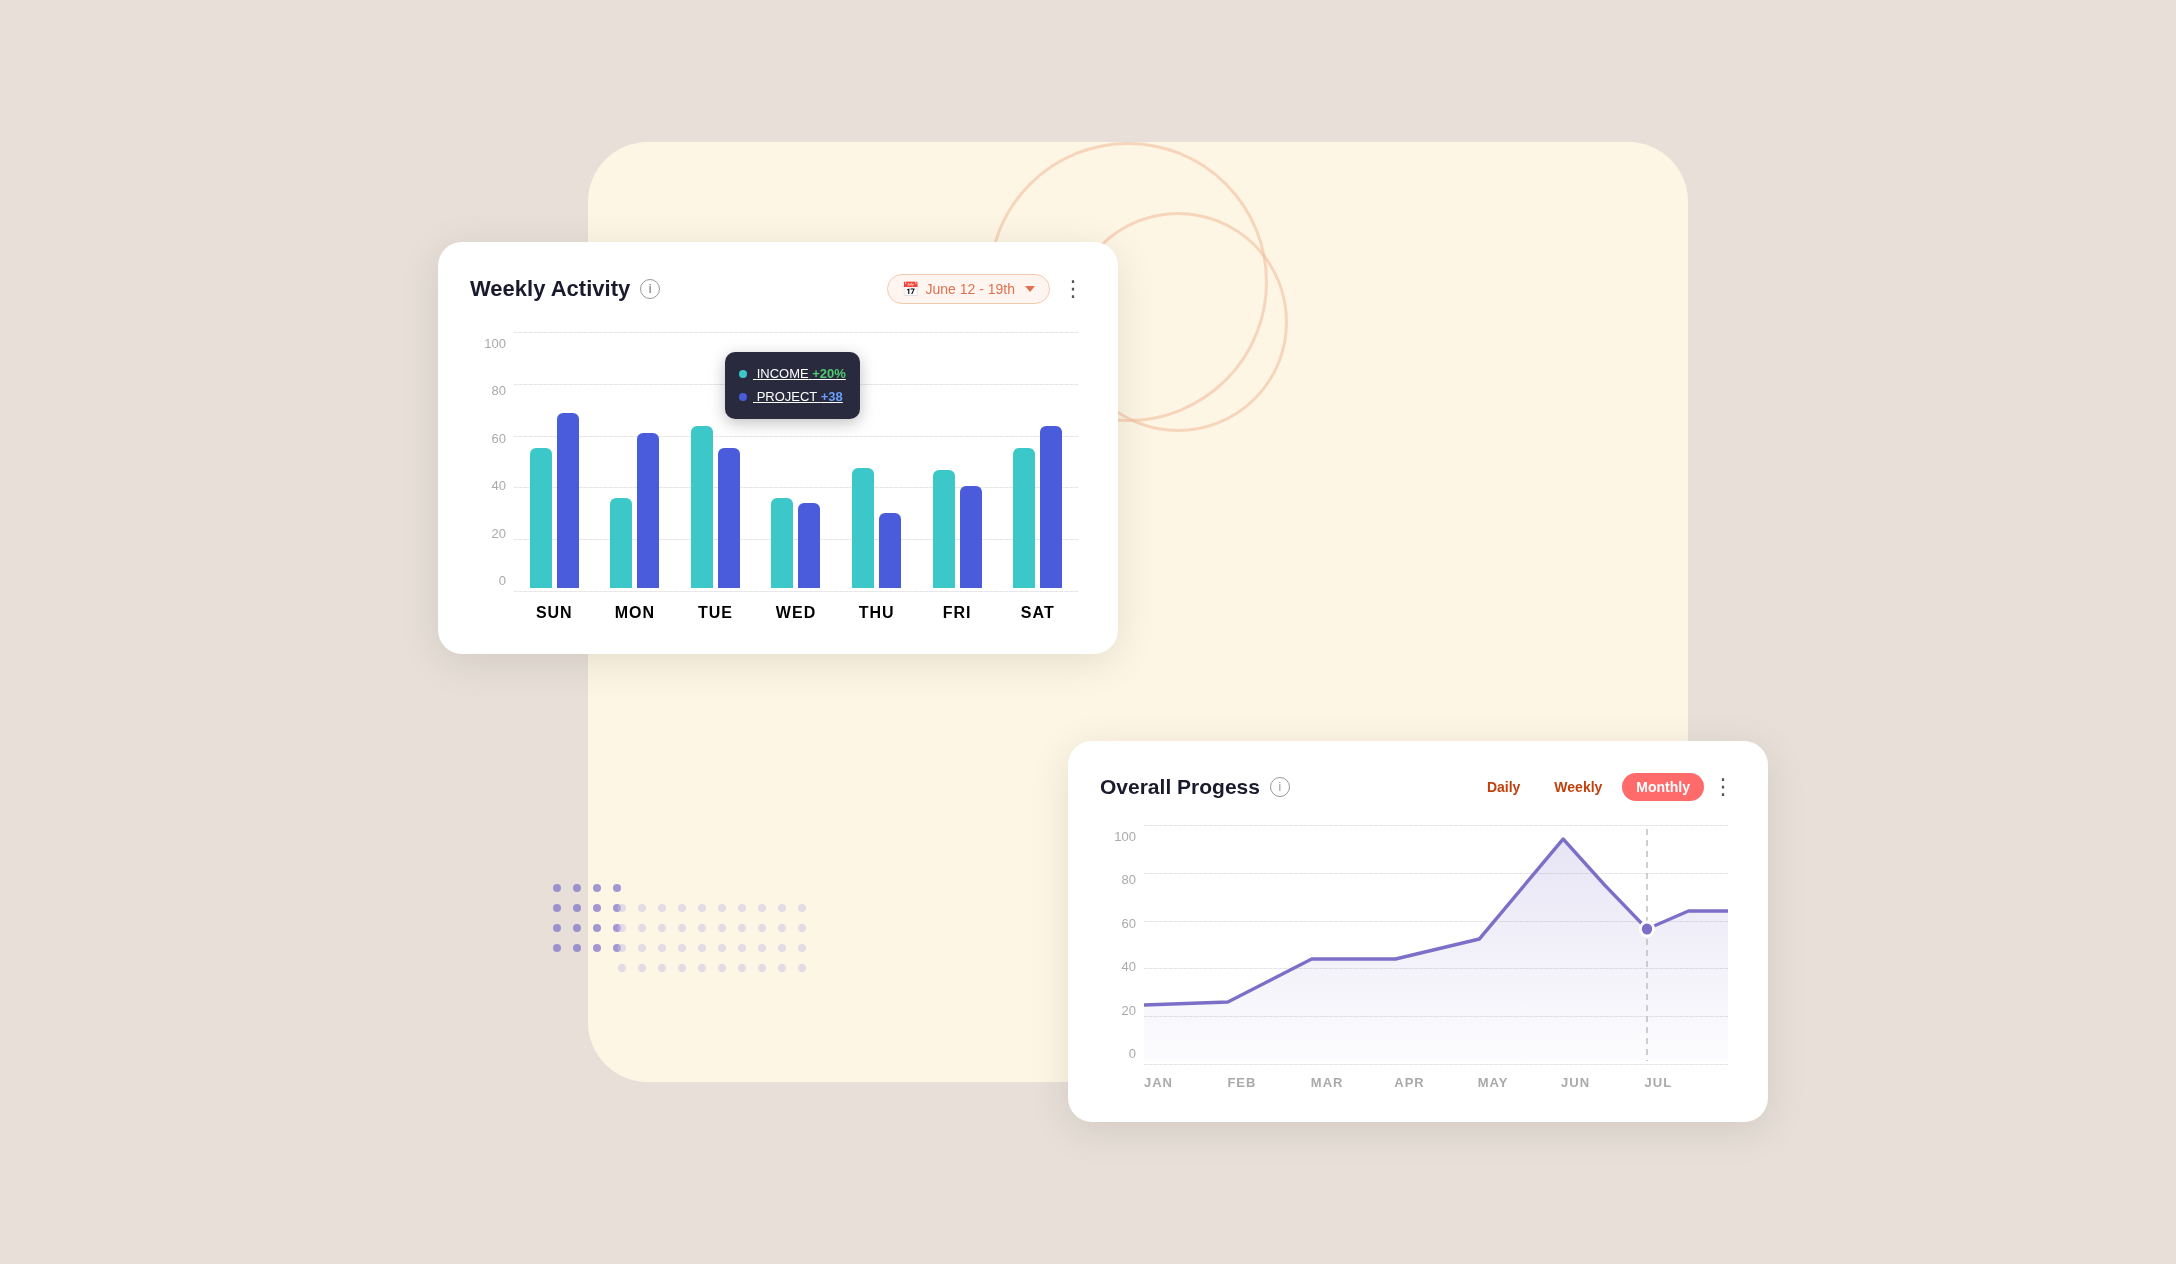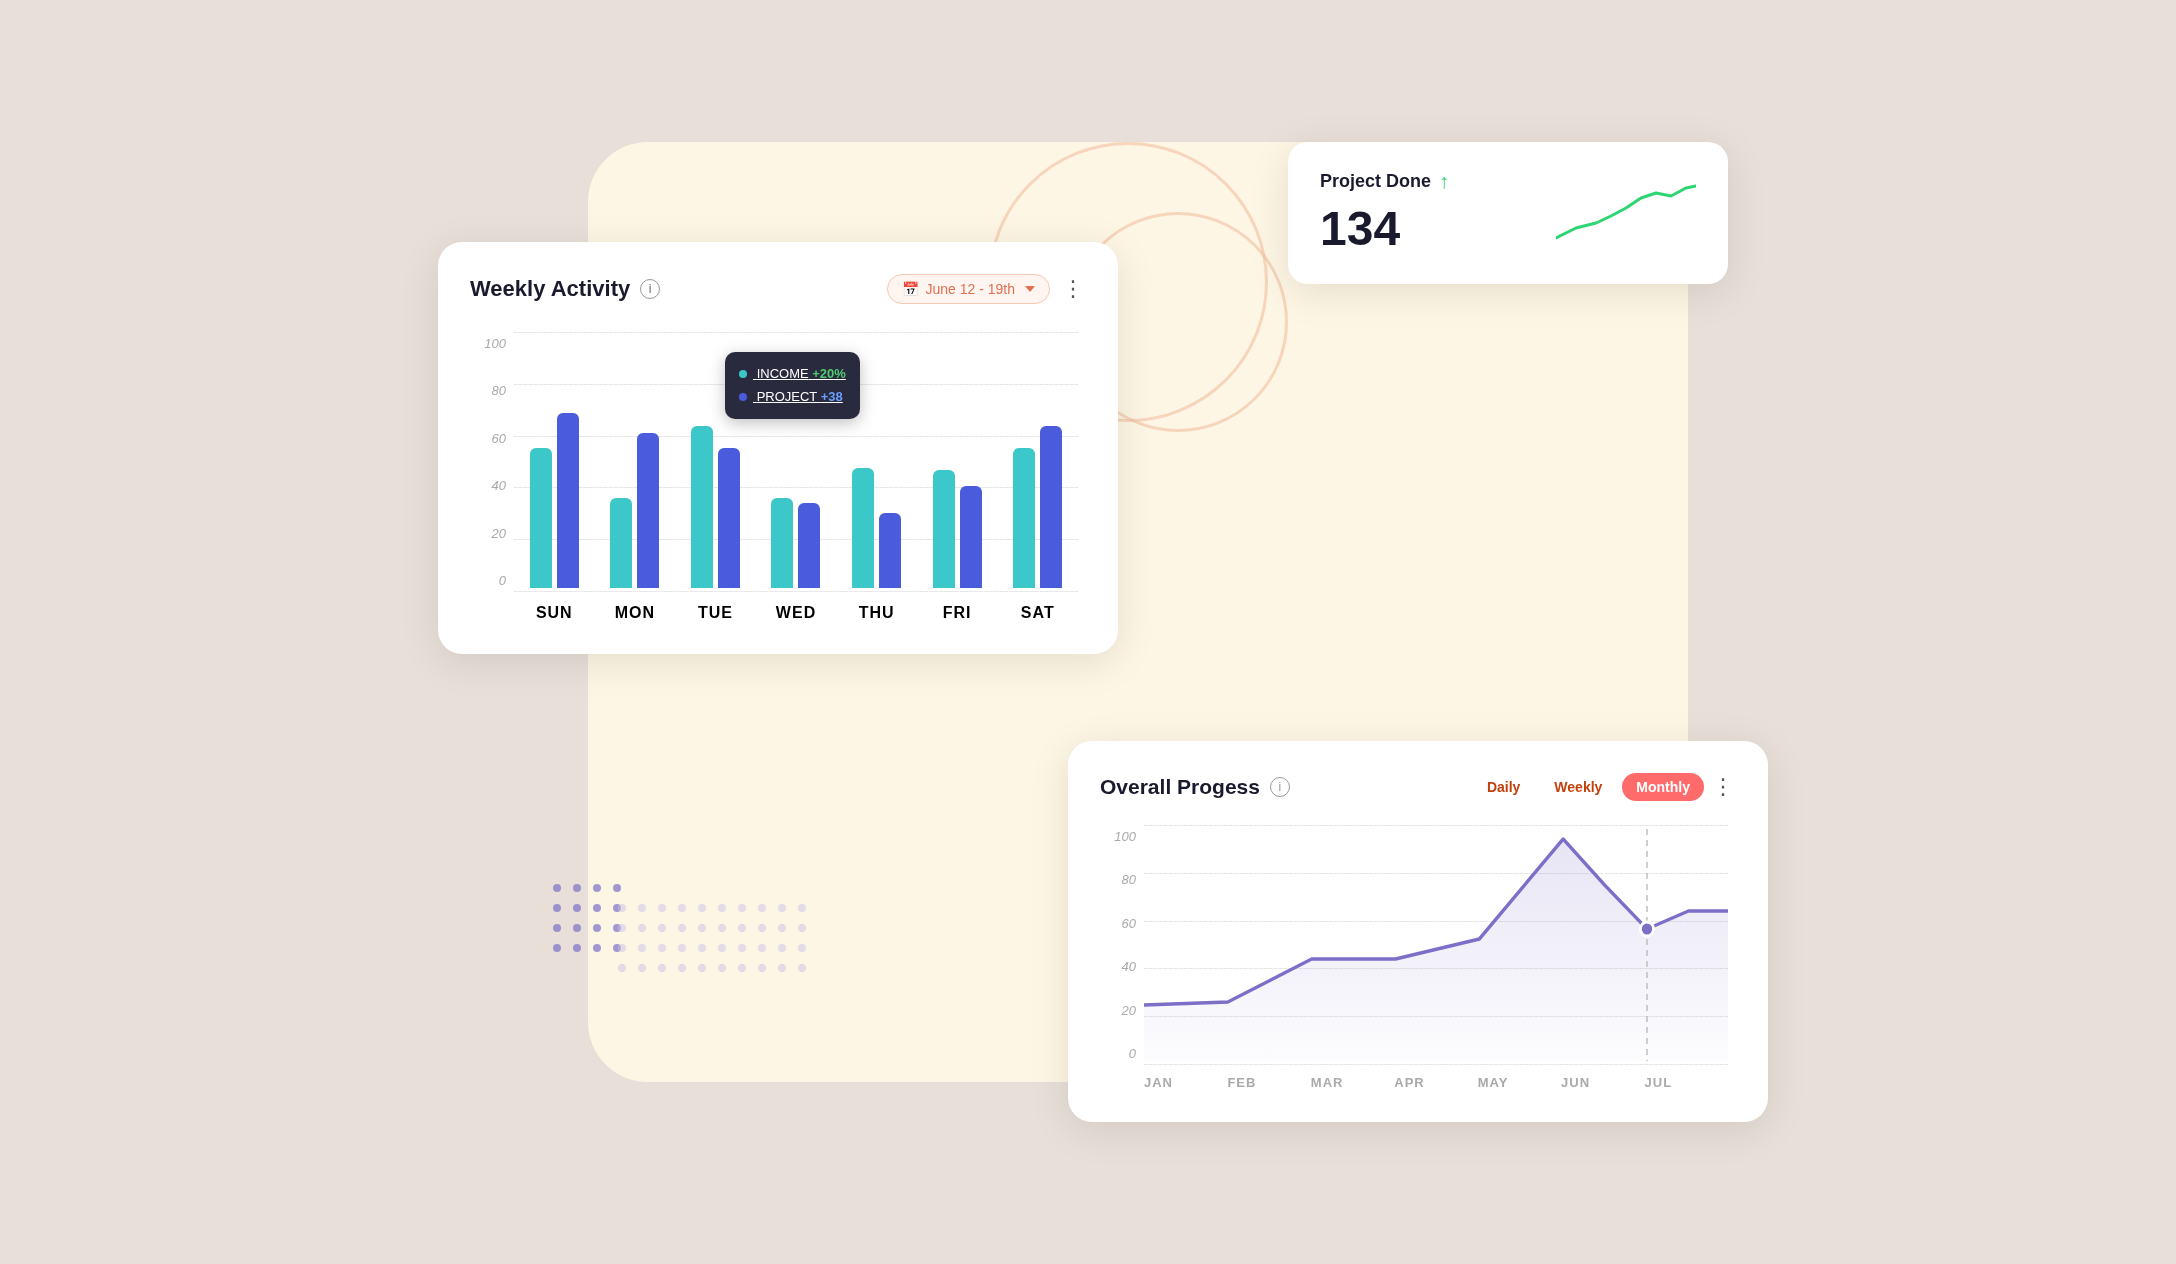--- a/index.html
+++ b/index.html
@@ -179,21 +179,20 @@
       flex-direction: column;
       justify-content: space-between;
       padding: 4px 0;
     }
 
     .y-label {
       font-size: 13px;
       color: #aaa;
       text-align: right;
       width: 36px;
-      font-style: italic;
     }
 
     .grid-lines {
       position: absolute;
       left: 44px;
       right: 8px;
       top: 0;
       height: 100%;
       display: flex;
       flex-direction: column;
@@ -464,33 +463,20 @@
       <span></span>
       <span></span>
       <span></span>
       <span></span>
       <span></span>
       <span></span>
       <span></span>
       <span></span>
   </div>
 
-  <div class="card-project-done">
-    <div class="project-done-info">
-      <div class="project-done-label">
-        <span>Project Done</span>
-        <span class="arrow-up-icon">↑</span>
-      </div>
-      <div class="project-done-number">134</div>
-    </div>
-
-    <svg class="mini-chart" viewBox="0 0 140 70">
-      <polyline points="0,60 20,50 40,45 55,38 70,30 85,20 100,15 115,18 130,10 140,8" fill="none" stroke="#2ed573" stroke-width="3" stroke-linejoin="round" stroke-linecap="round"></polyline>
-    </svg>
-  </div>
 
   <div class="card-weekly">
     <div class="card-header">
       <div class="card-title">
         <span>Weekly Activity</span>
         <span class="info-icon">i</span>
       </div>
       <div style="display:flex;align-items:center;gap:12px;">
         <div class="date-badge">
           <span class="cal-icon">📅</span>

